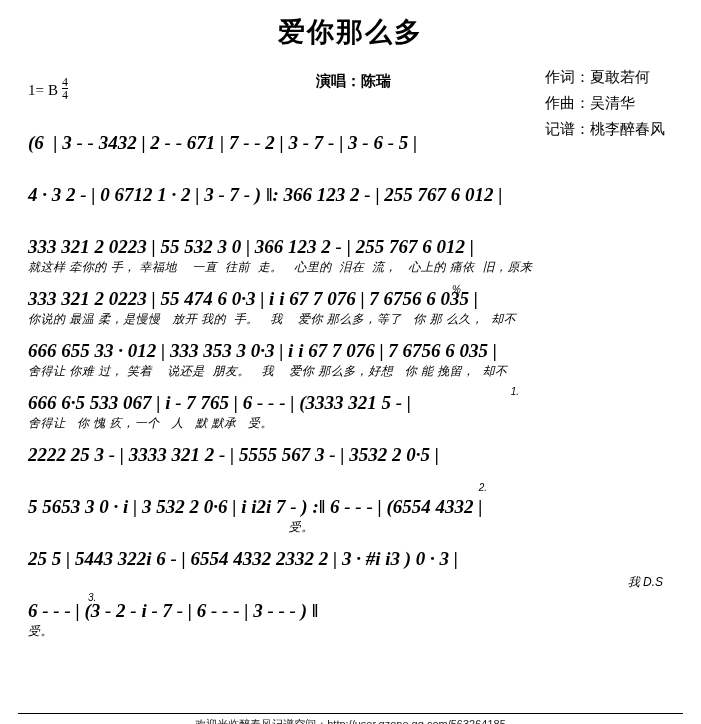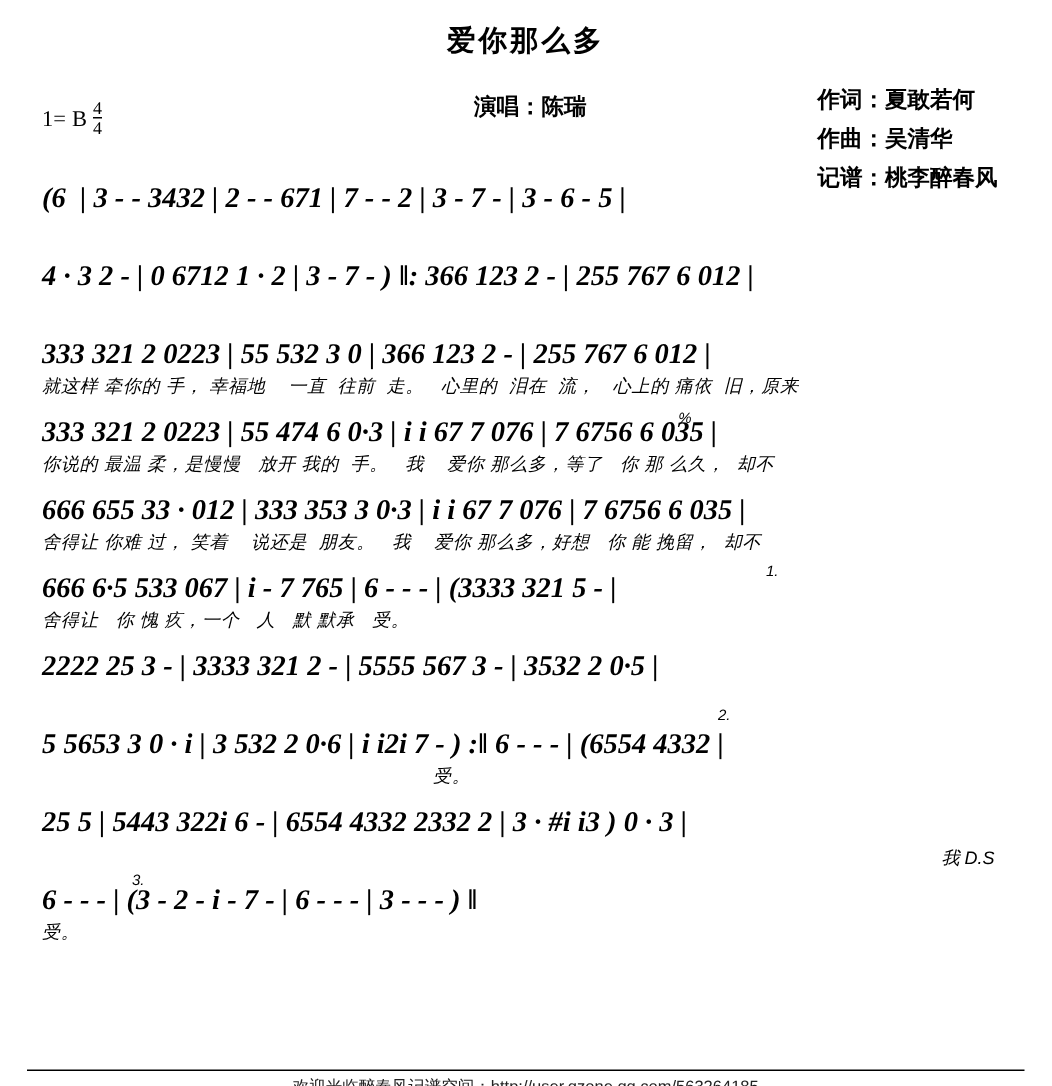--- a/index.html
+++ b/index.html
@@ -17,21 +17,21 @@
   }
   .sheet {
     position: relative;
     width: 701px;
     height: 724px;
   }
   .title {
     text-align: center;
     font-family: "Liberation Sans", sans-serif;
     font-weight: bold;
-    font-size: 19px;
+    font-size: 27px;
     letter-spacing: 2px;
     margin: 14px 0 0 0;
   }
   .credits {
     position: relative;
     height: 82px;
   }
   .key-sig {
     position: absolute;
     left: 28px;
@@ -59,21 +59,21 @@
     font-family: "Liberation Sans", sans-serif;
     font-size: 15px;
     font-weight: bold;
   }
   .credit-lines {
     position: absolute;
     right: 36px;
     top: 14px;
     font-family: "Liberation Sans", sans-serif;
     font-size: 15px;
-    font-weight: bold;
+    font-weight: normal;
     line-height: 26px;
     text-align: left;
   }
   .music {
     position: relative;
     padding: 0 18px;
     font-style: italic;
   }
   .sysrow {
     position: relative;

